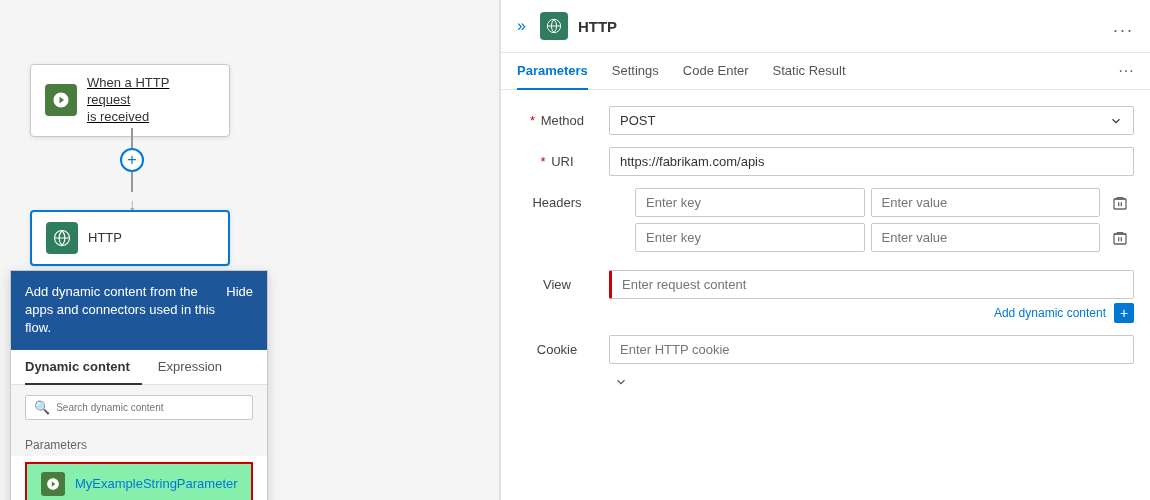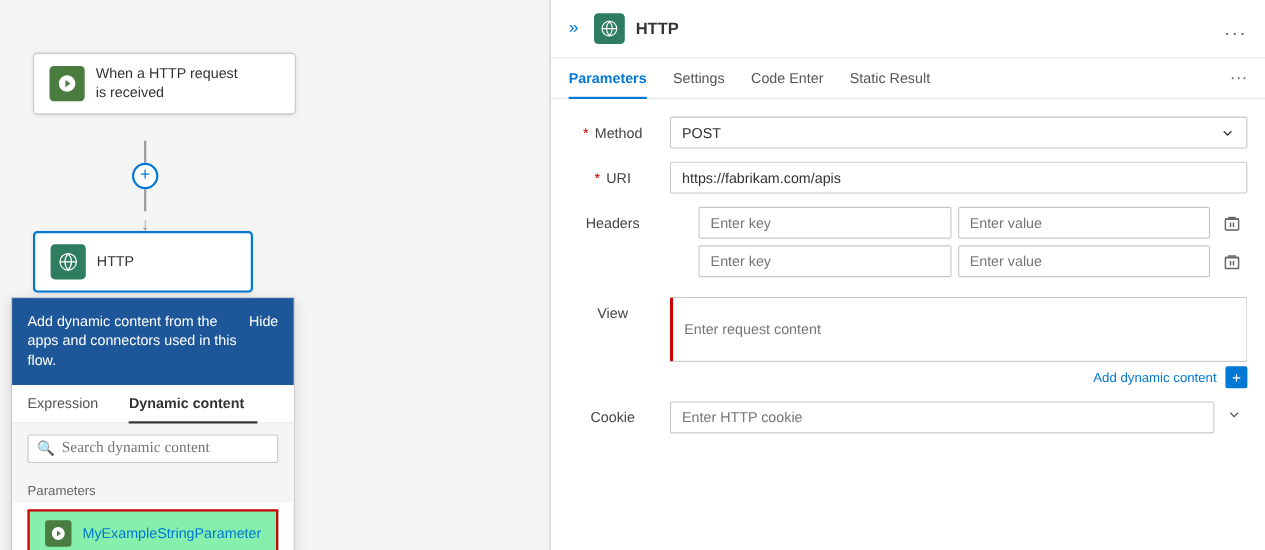--- a/index.html
+++ b/index.html
@@ -222,21 +222,21 @@
       color: #666;
       cursor: pointer;
       font-size: 16px;
     }
 
     .body-field-wrapper {
       position: relative;
     }
     .body-field {
       width: 100%;
-      padding: 21px 10px;
+      padding: 6px 10px;
       border: 1px solid #c8c8c8;
       border-radius: 2px;
       font-size: 13px;
       color: #999;
       background: white;
       border-left: 3px solid #c00;
     }
     .add-dynamic-row {
       display: flex;
       justify-content: flex-end;
@@ -260,20 +260,21 @@
       justify-content: center;
       font-size: 14px;
       cursor: pointer;
       border-radius: 2px;
     }
 
     .cookie-field {
       display: flex;
       gap: 6px;
       align-items: flex-start;
+      flex-direction: column;
     }
     .cookie-field .input-field { flex: 1; }
     .chevron-down {
       width: 24px;
       height: 24px;
       display: flex;
       align-items: center;
       justify-content: center;
       color: #555;
       cursor: pointer;
@@ -340,25 +341,24 @@
       align-items: center;
       border: 1px solid #c8c8c8;
       background: white;
       border-radius: 2px;
       padding: 4px 8px;
       gap: 6px;
     }
     .search-box input {
       border: none;
       outline: none;
-      font-size: 14px;
+      font-size: 10px;
       color: #ef4444;
       flex: 1;
       background: transparent;
-      font-family: Liberation Serif, serif;
     }
     .search-icon-glyph {
       color: #666;
       font-size: 13px;
     }
 
     .popup-section-label {
       padding: 8px 14px 4px;
       font-size: 12px;
       color: #666;
@@ -391,21 +391,21 @@
     .item-label {
       font-size: 13px;
       color: #0078d4;
     }
   </style>
 </head>
 <body>
 
 <div class="canvas-area">
 
-  <div class="flow-node" style="top: 48px; left: 30px; width: 239px;">
+  <div class="flow-node" style="top: 64px; left: 30px; width: 200px; text-decoration: underline;">
     <div class="node-icon green">
       <svg width="18" height="18" viewBox="0 0 24 24" fill="white">
         <path d="M12 2C6.48 2 2 6.48 2 12s4.48 10 10 10 10-4.48 10-10S17.52 2 12 2zm-2 14.5v-9l6 4.5-6 4.5z"></path>
       </svg>
     </div>
     <div class="node-text">
       <div>When a HTTP request</div>
       <div>is received</div>
     </div>
   </div>
@@ -432,22 +432,22 @@
     <div class="connector-line" style="height: 20px;"></div>
     <div class="connector-circle">+</div>
   </div>
 
   <div class="dynamic-popup">
     <div class="popup-header">
       <span class="popup-header-text">Add dynamic content from the apps and connectors used in this flow.</span>
       <span class="popup-hide">Hide</span>
     </div>
     <div class="popup-tabs">
+      <div class="popup-tab active">Dynamic content</div>
       <div class="popup-tab">Expression</div>
-      <div class="popup-tab active">Dynamic content</div>
     </div>
     <div class="popup-search">
       <div class="search-box">
         <span class="search-icon-glyph">🔍</span>
         <input type="text" placeholder="Search dynamic content" style="">
       </div>
     </div>
     <div class="popup-section-label">Parameters</div>
     <div class="popup-item">
       <div class="item-icon">

